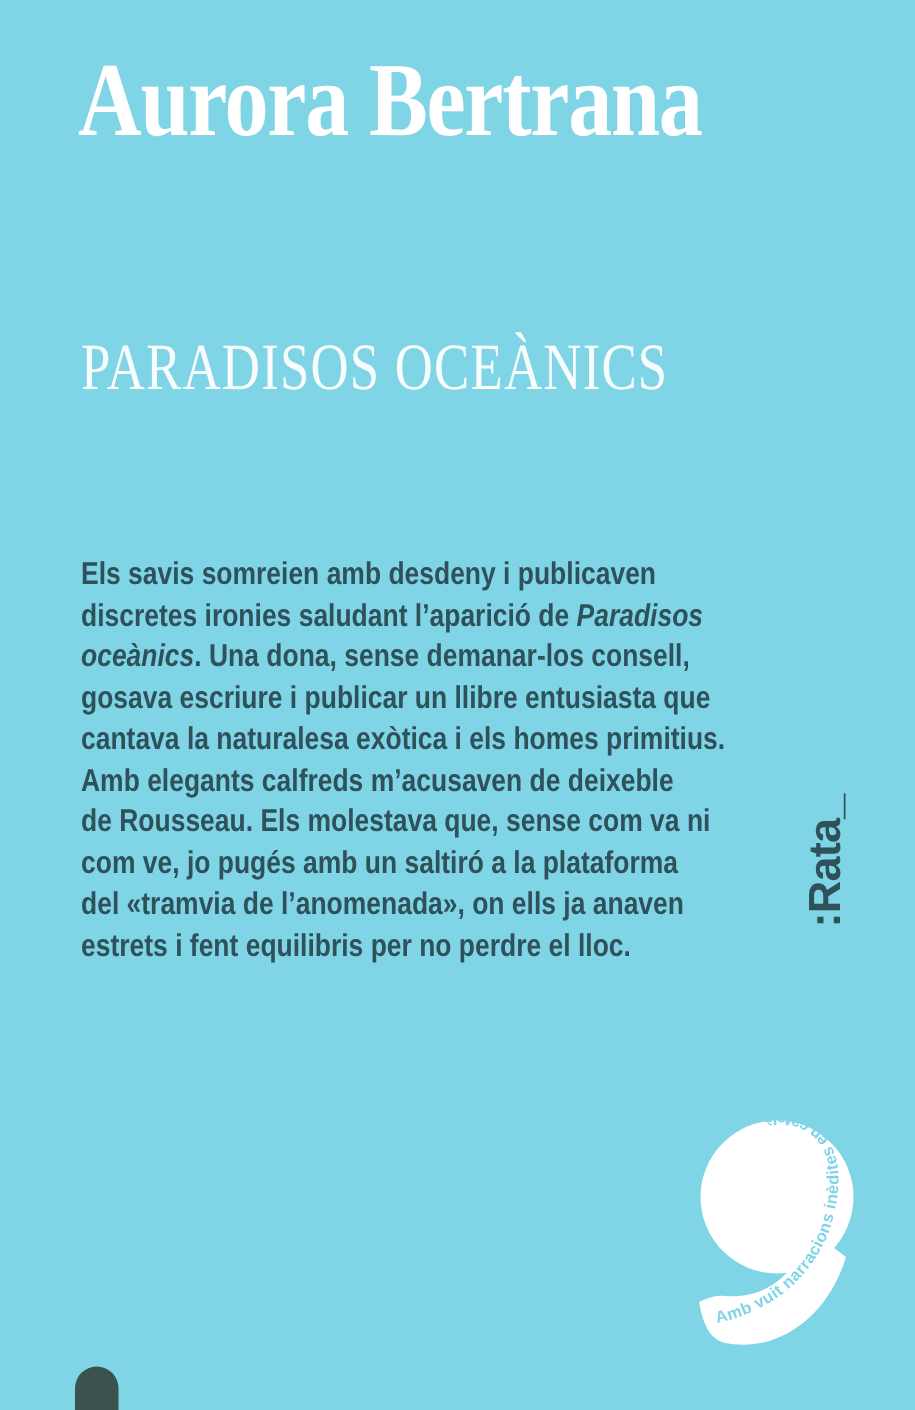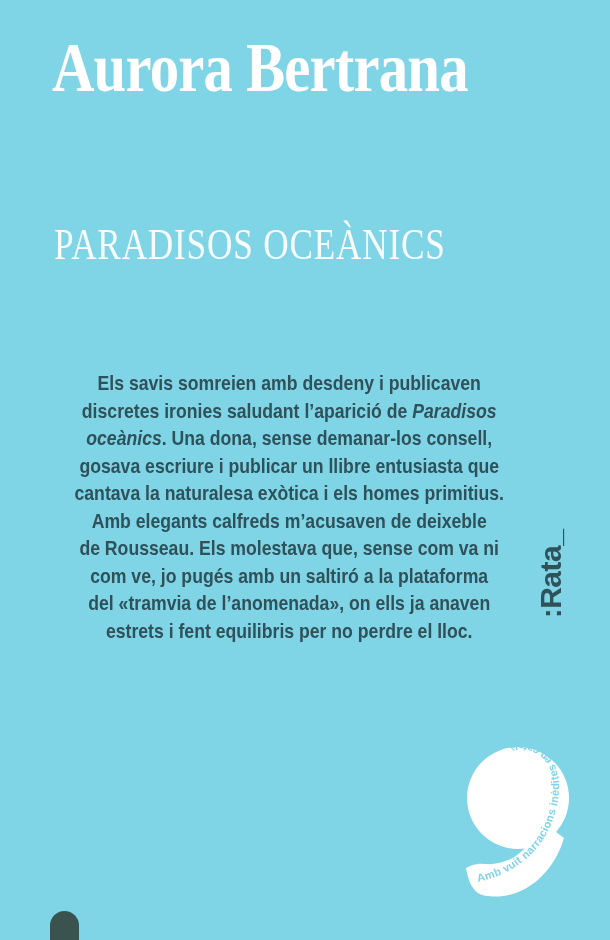--- a/index.html
+++ b/index.html
@@ -1,18 +1,18 @@
 <!DOCTYPE html>
 <html><head>
 <meta charset="utf-8">
 <style>
   html,body{margin:0;padding:0;}
   body{width:610px;height:940px;overflow:hidden;background:#7FD4E6;position:relative;
        font-family:"Liberation Sans", sans-serif;}
-  .cover{position:absolute;inset:0;width:610px;height:940px;background:#7FD4E6;overflow:hidden;text-align:center;}
+  .cover{position:absolute;inset:0;width:610px;height:940px;background:#7FD4E6;overflow:hidden;}
 
   .author{
     position:absolute;left:52px;top:33px;
     font-family:"Liberation Serif", serif;
     font-weight:bold;font-size:70px;line-height:1;color:#FFFFFF;
     letter-spacing:-1px;white-space:nowrap;
     transform:scaleX(0.84);transform-origin:left top;
   }
   .booktitle{
     position:absolute;left:54px;top:223px;

